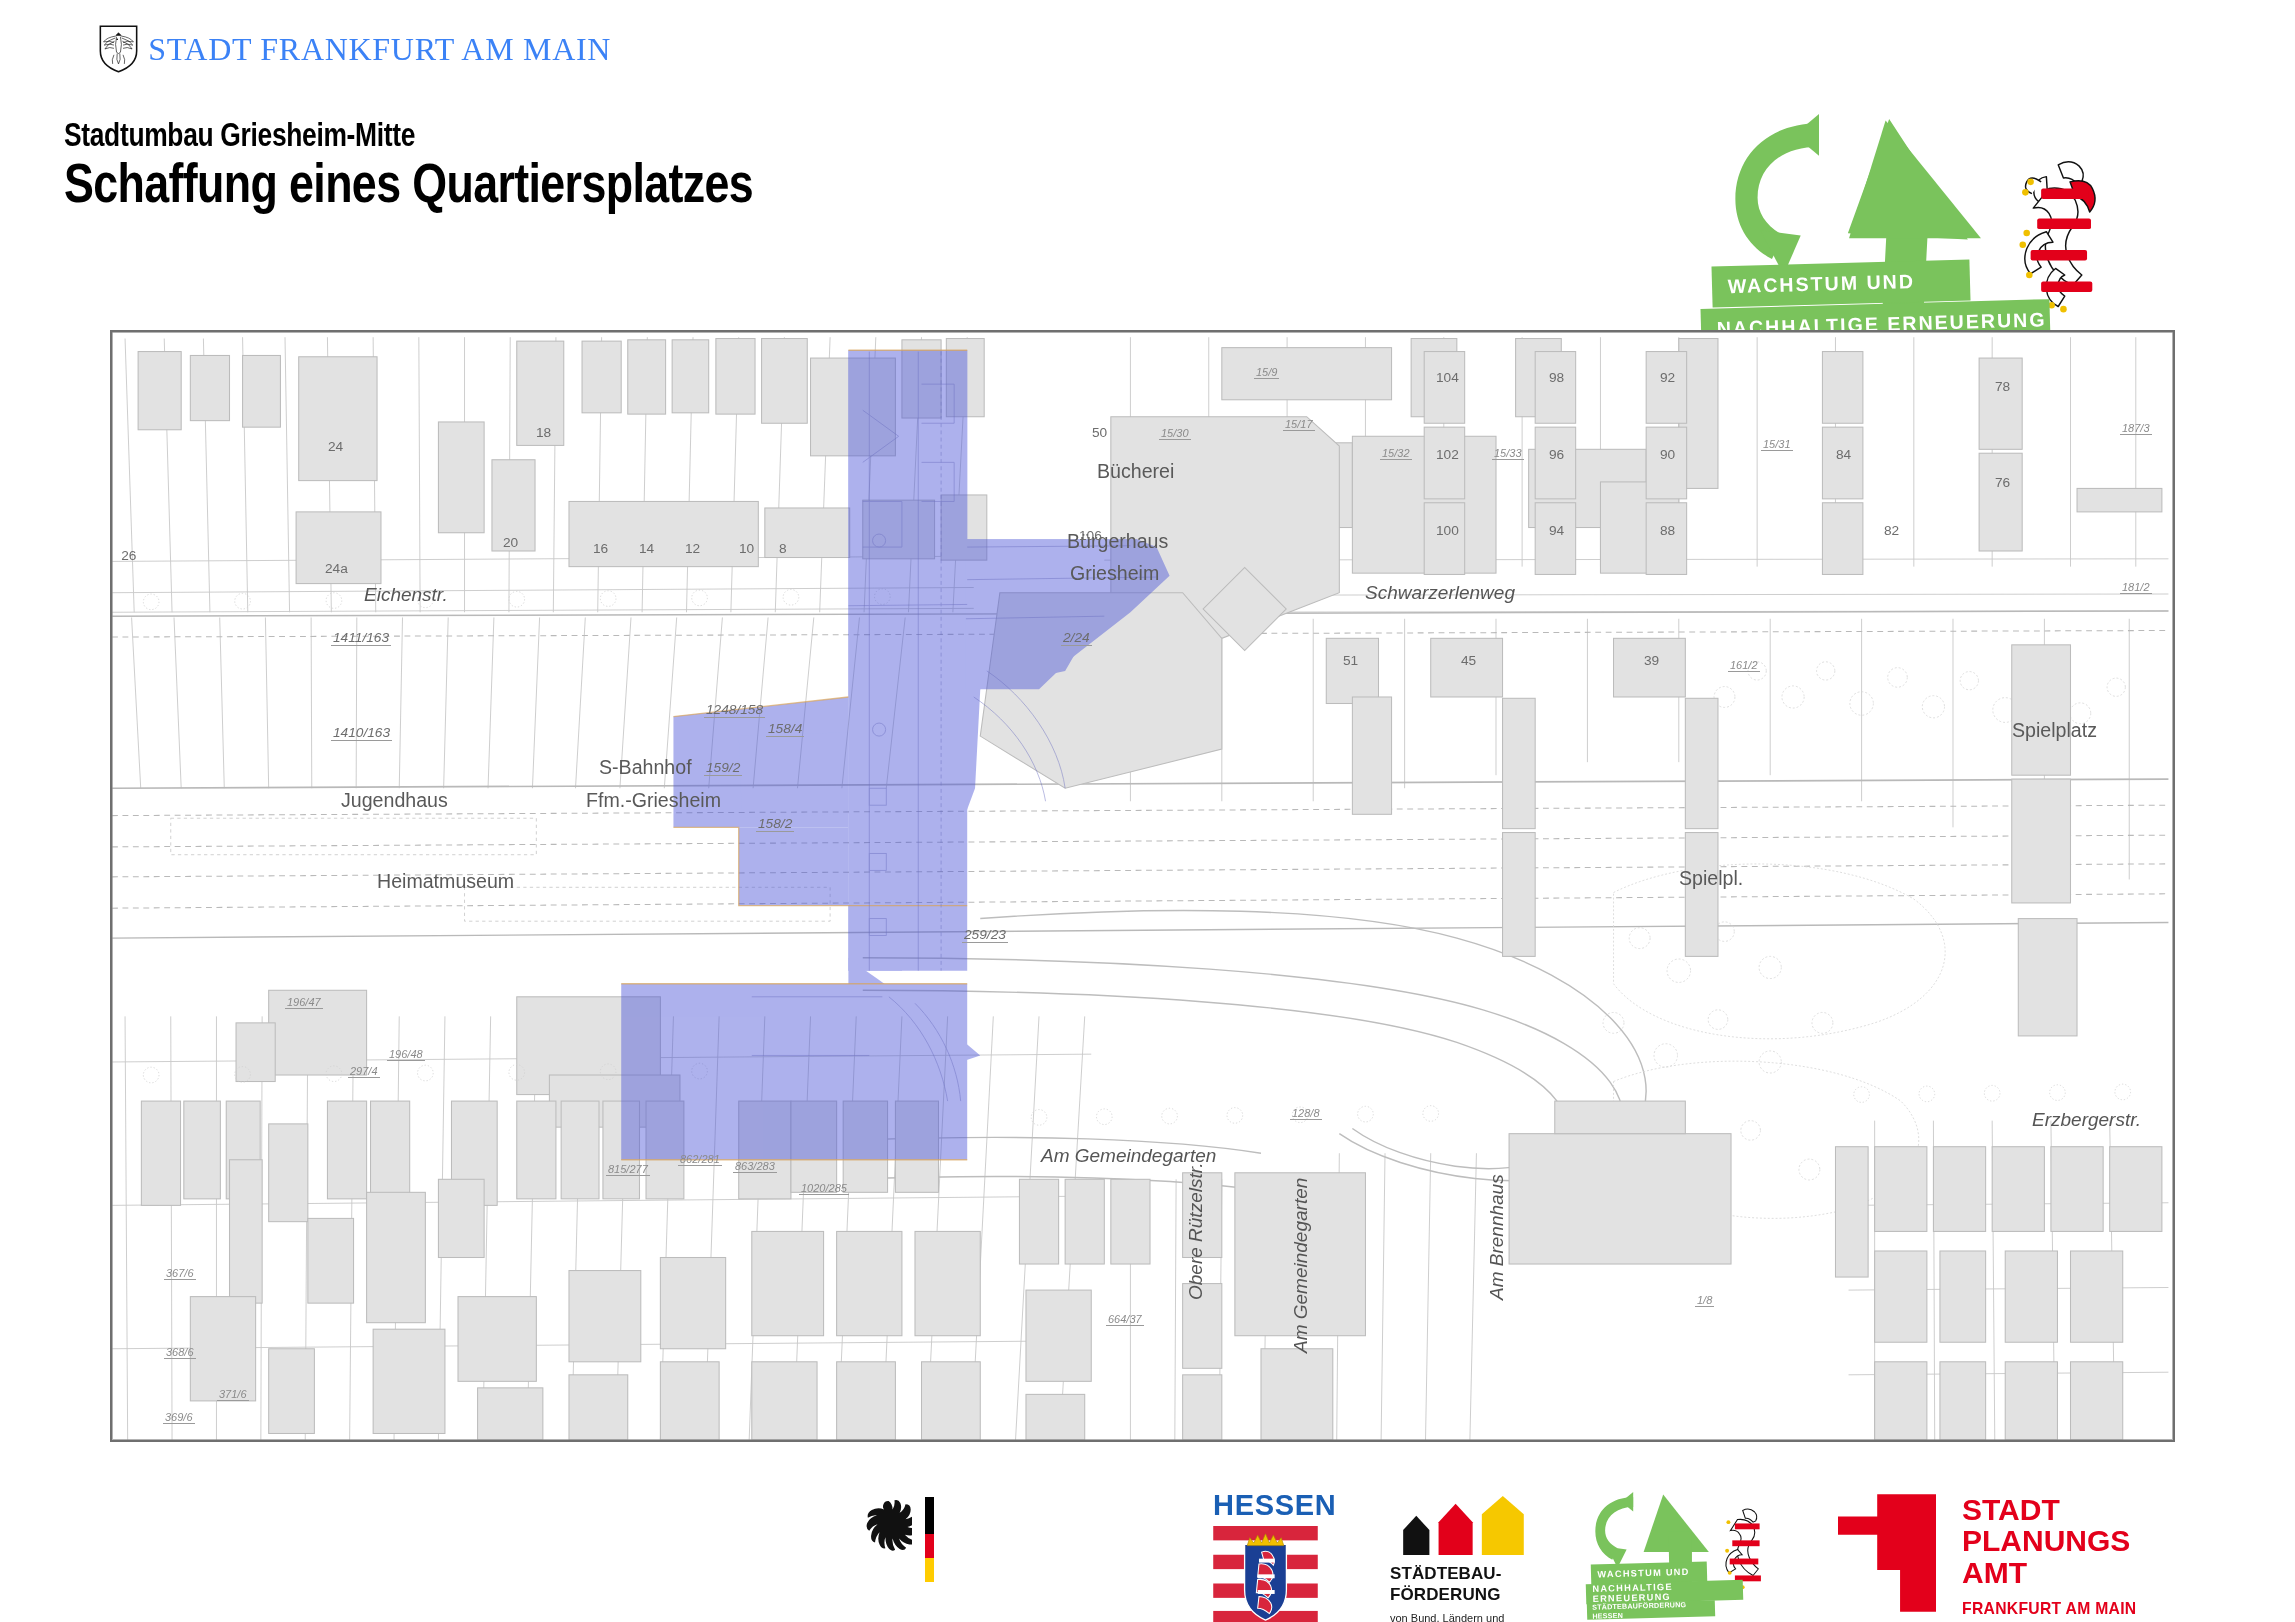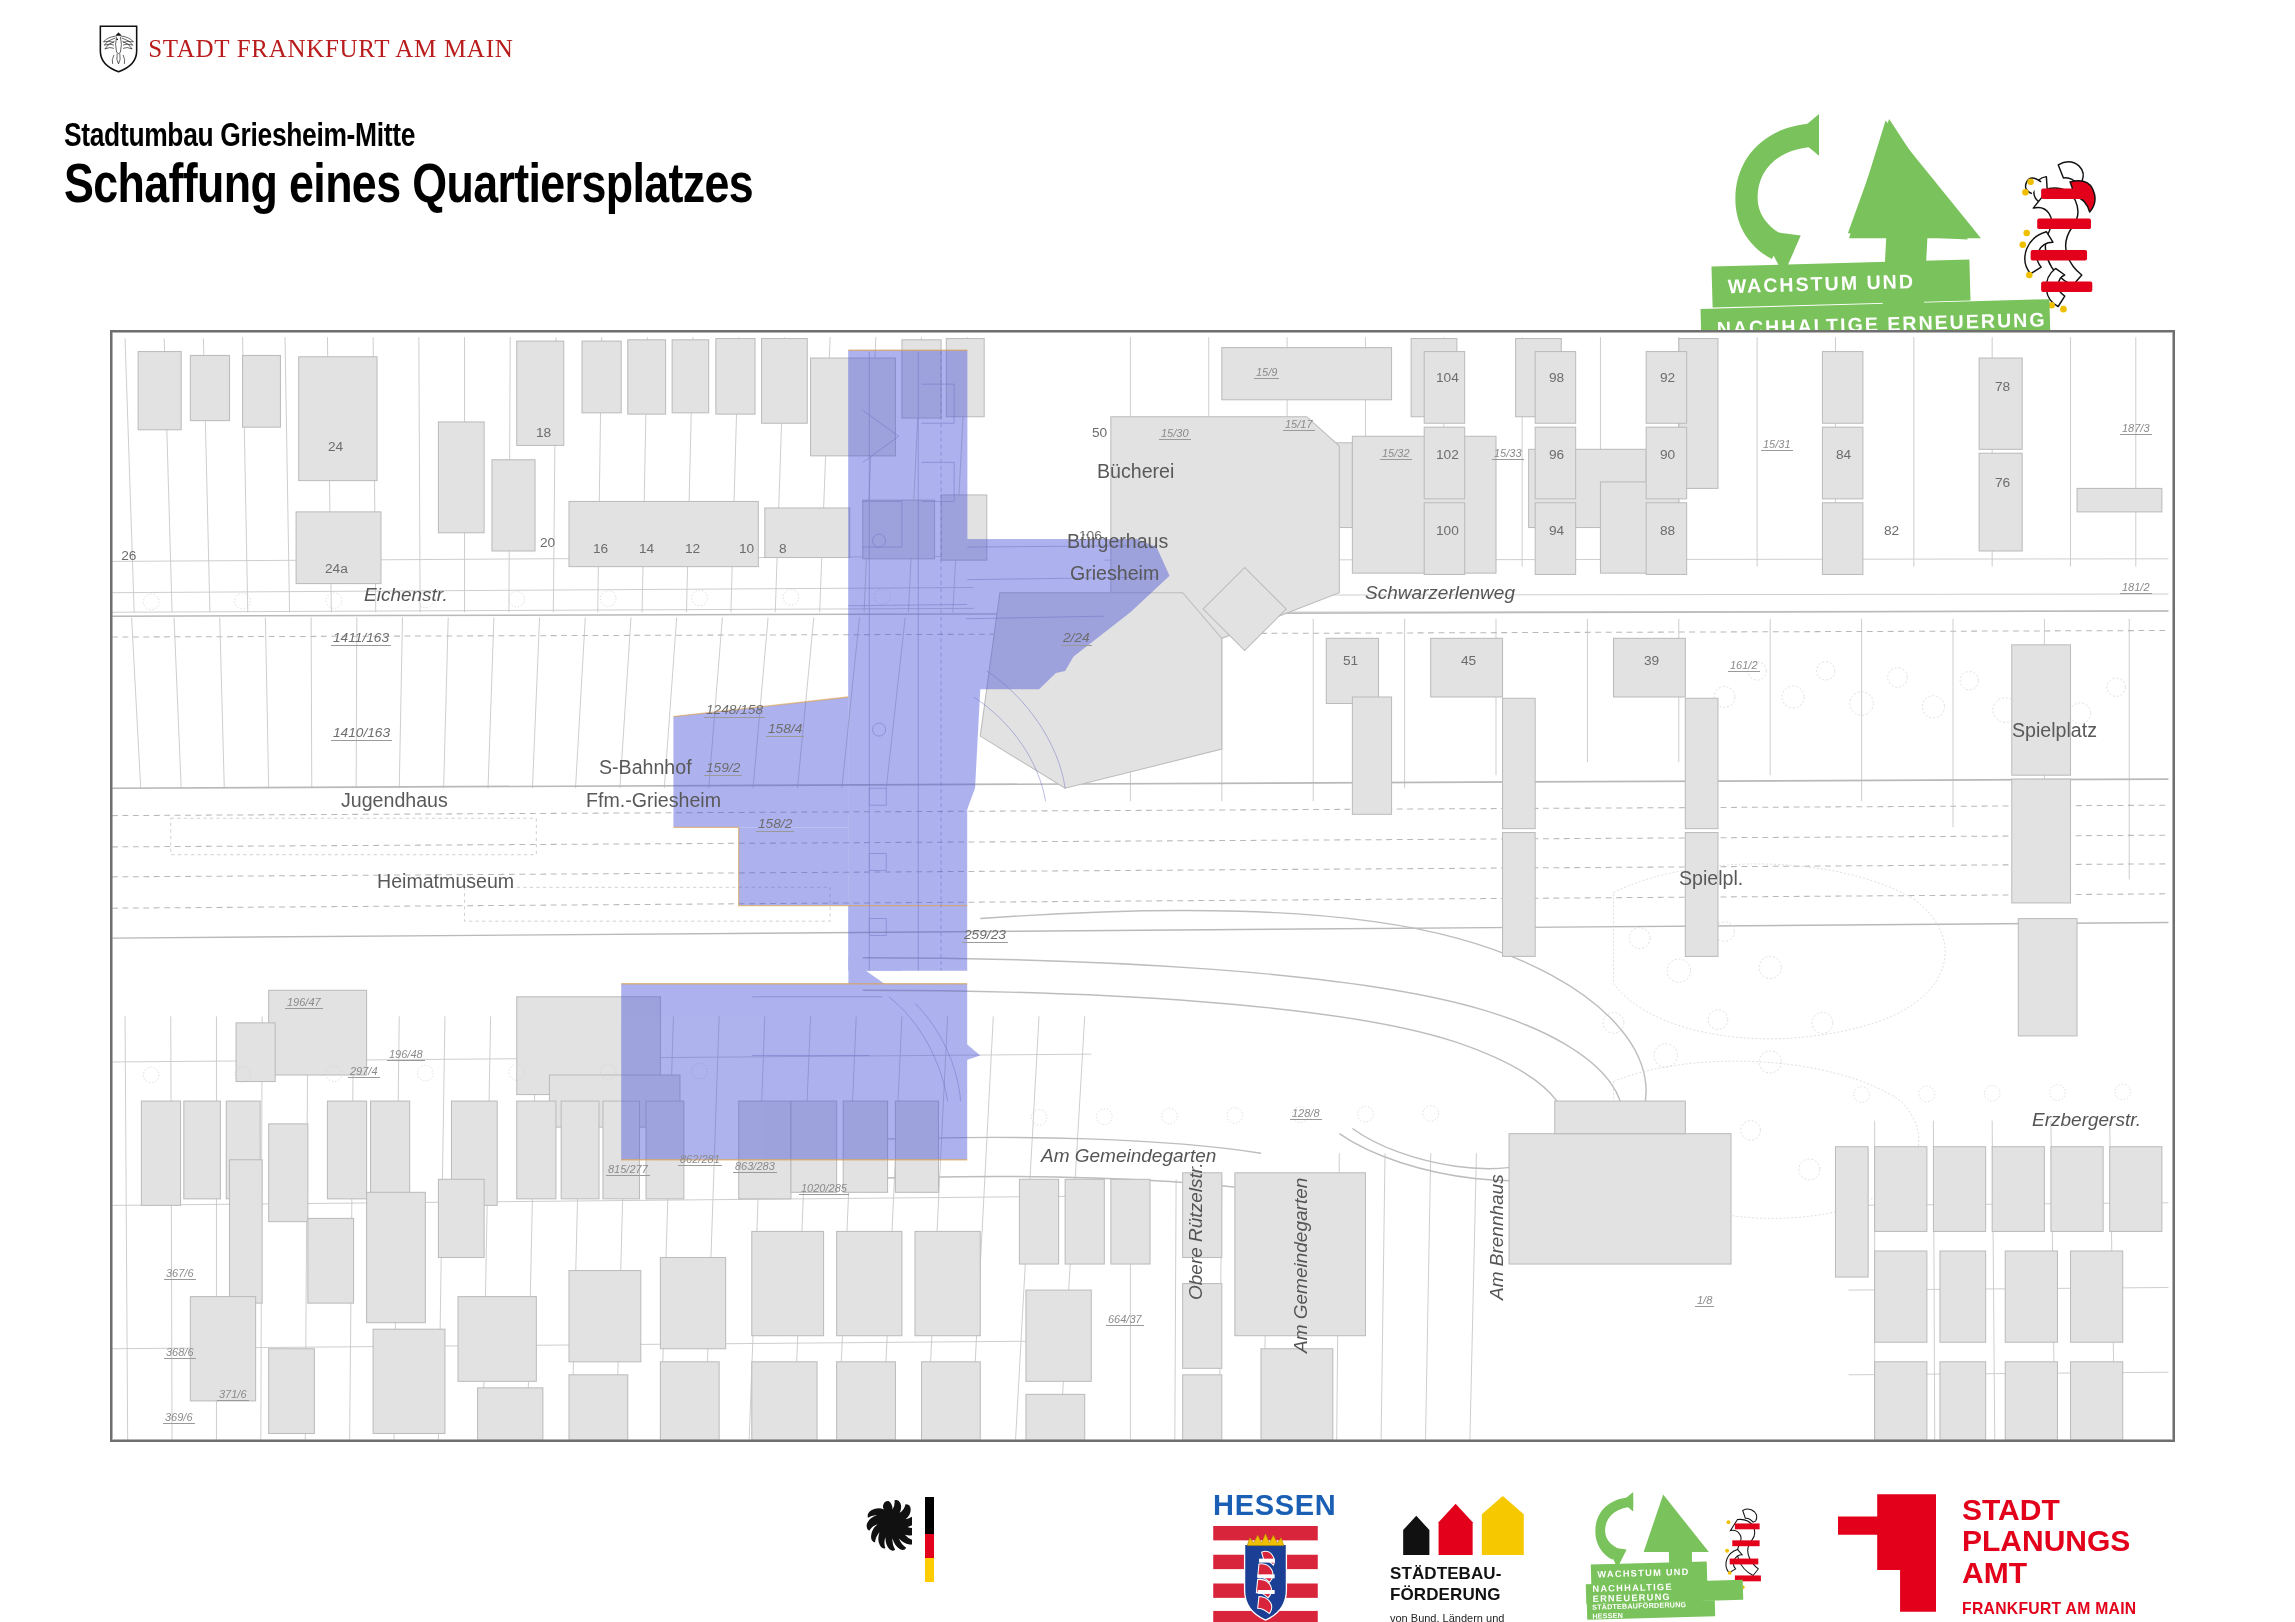--- a/index.html
+++ b/index.html
@@ -7,21 +7,21 @@
   body{
     width:2295px;height:1622px;position:relative;overflow:hidden;
     font-family:"Liberation Sans", sans-serif;
     -webkit-font-smoothing:antialiased;
   }
   .page{position:absolute;inset:0;background:#fff;}
 
   
   .city-logo{position:absolute;left:98px;top:25px;display:flex;align-items:center;gap:9.2px;}
   .crest{width:41px;height:48px;}
-  .city-logo-text{font-family:"Liberation Serif", serif;font-size:25px;letter-spacing:0.7px;color:#b91c1c;white-space:nowrap;}
+  .city-logo-text{font-family:"Liberation Serif", serif;font-size:32px;letter-spacing:0.7px;color:#3b82f6;white-space:nowrap;}
 
   .kicker{position:absolute;left:64px;top:116px;font-size:33px;font-weight:bold;color:#000;
           letter-spacing:-0.4px;transform:scaleX(.80);transform-origin:left center;white-space:nowrap;}
   .maintitle{position:absolute;left:64px;top:150px;font-size:56px;font-weight:bold;color:#000;
           letter-spacing:-0.8px;transform:scaleX(.80);transform-origin:left center;white-space:nowrap;}
 
   
   .wachstum{position:absolute;left:1707px;top:114px;width:432px;height:275px;}
   .wachstum .arrowsvg{position:absolute;left:14.4px;top:0;width:307px;height:196px;}
   .wachstum .lion{position:absolute;left:300px;top:39px;width:105px;height:164px;}
@@ -696,21 +696,21 @@
     <div class="mlabel num" style="left:687px;top:850px;">
       <span class="frac"><span class="t">1020/285</span></span>
     </div>
     <div class="mlabel num" style="left:1583px;top:962px;">
       <span class="frac"><span class="t">1/8</span></span>
     </div>
 
     <div class="mlabel numbig" style="left:216px;top:107px;">24</div>
     <div class="mlabel numbig" style="left:213px;top:229px;">24a</div>
     <div class="mlabel numbig" style="left:9.2px;top:216px;">26</div>
-    <div class="mlabel numbig" style="left:391px;top:203px;margin-left:37px;">20</div>
+    <div class="mlabel numbig" style="left:391px;top:203px;">20</div>
     <div class="mlabel numbig" style="left:424px;top:93px;">18</div>
     <div class="mlabel numbig" style="left:481px;top:209px;">16</div>
     <div class="mlabel numbig" style="left:527px;top:209px;">14</div>
     <div class="mlabel numbig" style="left:573px;top:209px;">12</div>
     <div class="mlabel numbig" style="left:619px;top:209px;margin-left:8px;">10</div>
     <div class="mlabel numbig" style="left:667px;top:209px;">8</div>
     <div class="mlabel numbig" style="left:1349px;top:321px;">45</div>
     <div class="mlabel numbig" style="left:1532px;top:321px;">39</div>
     <div class="mlabel numbig" style="left:1231px;top:321px;">51</div>
     <div class="mlabel numbig" style="left:980px;top:93px;">50</div>

